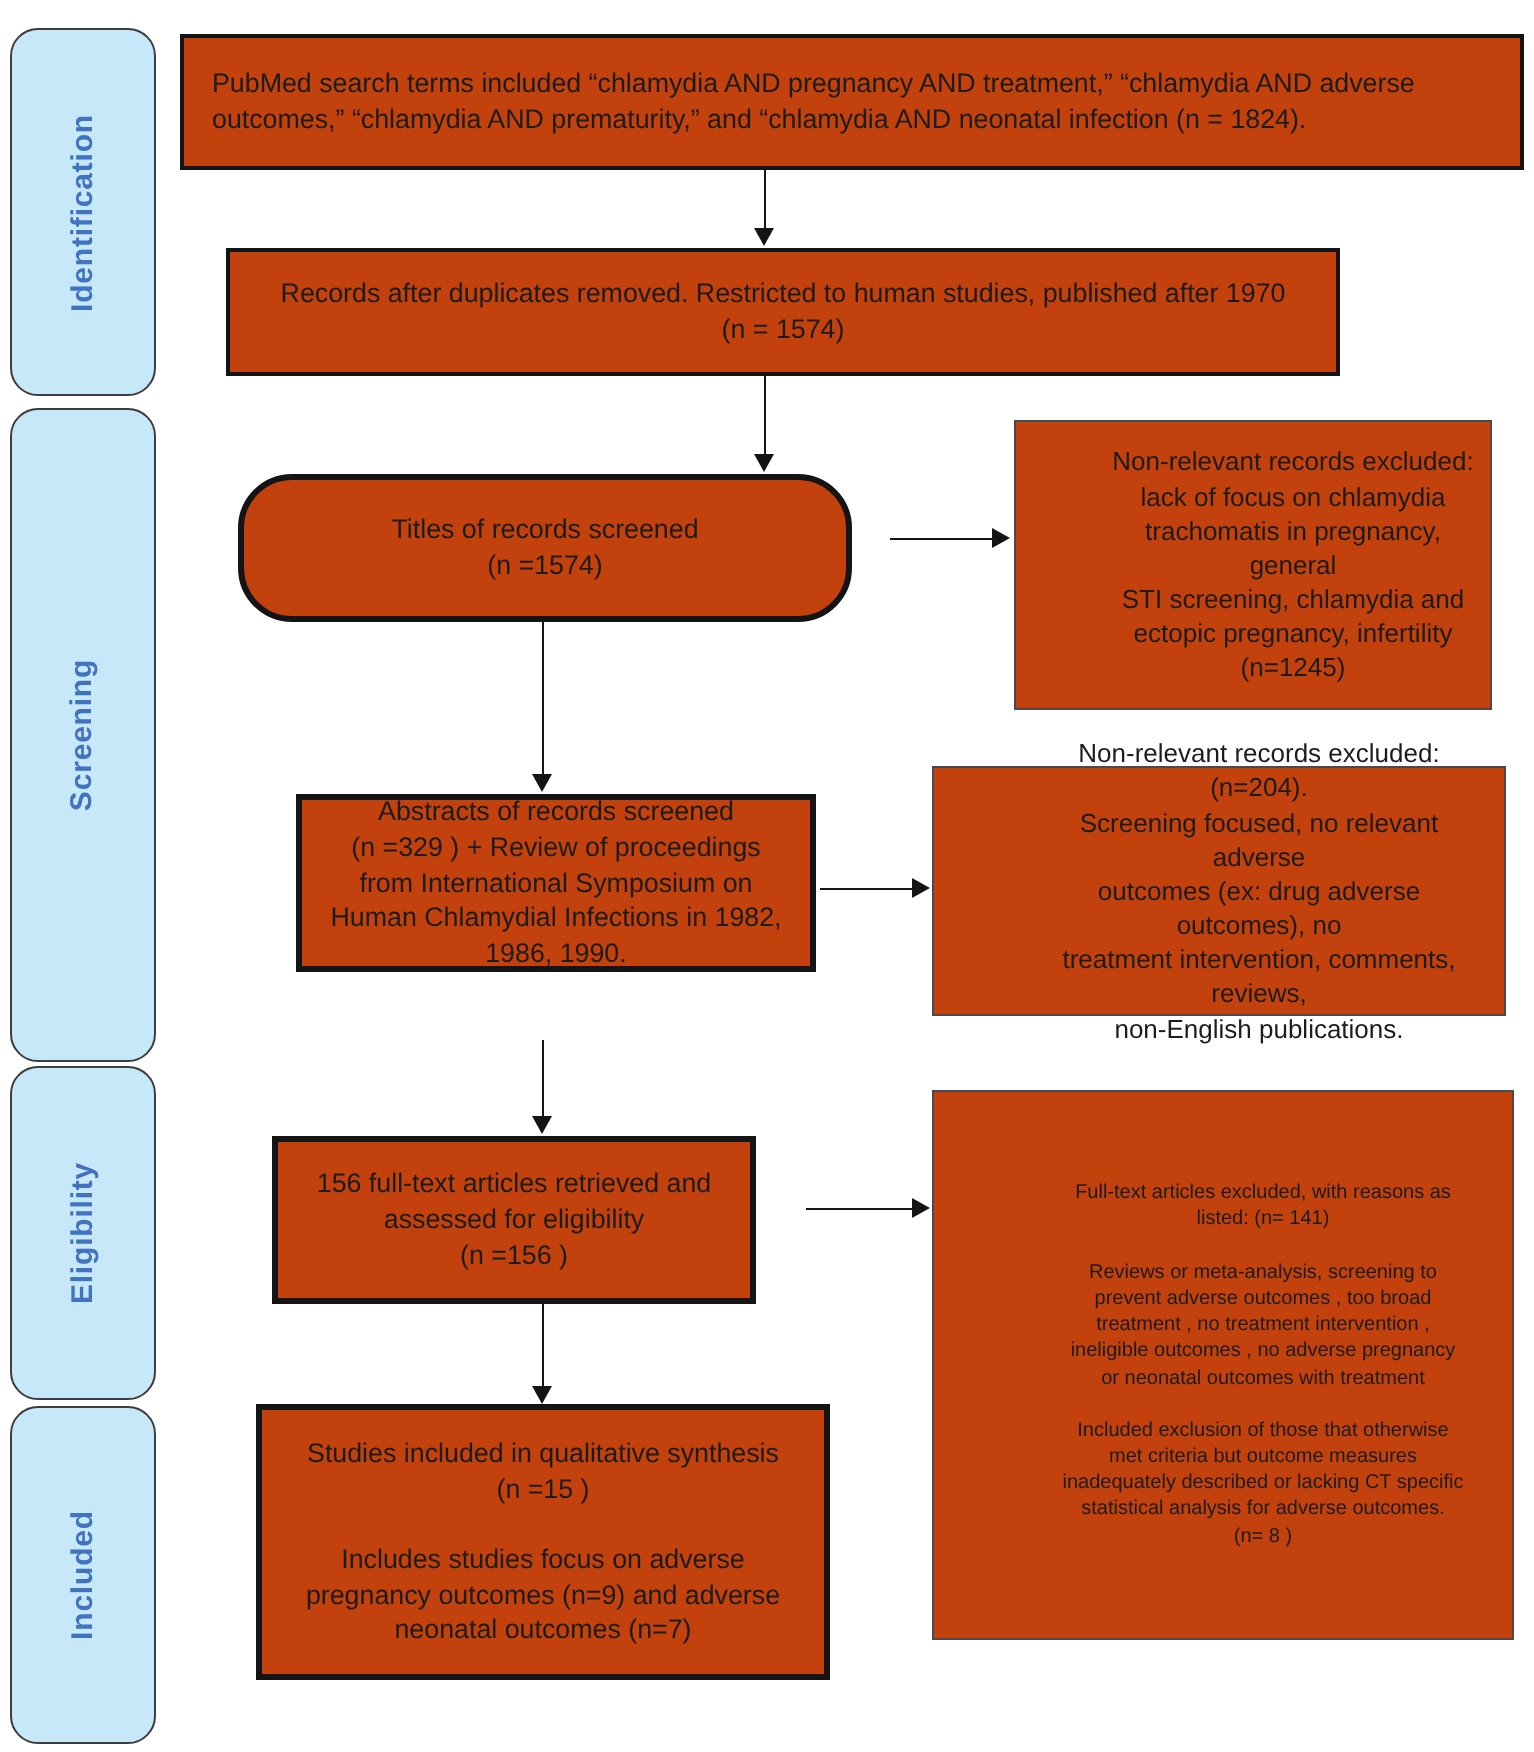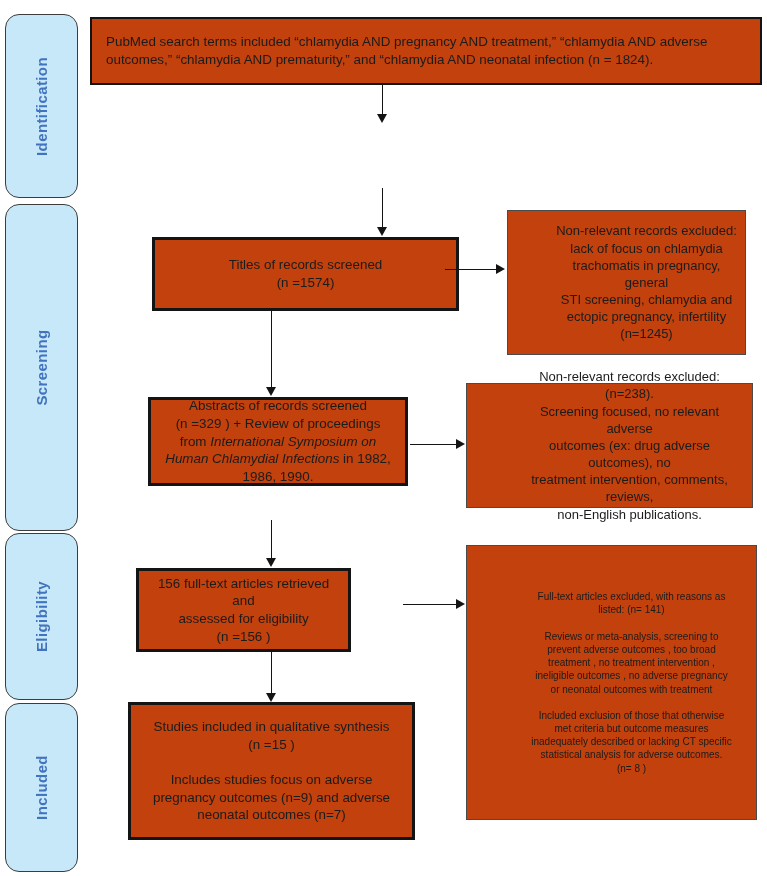--- a/index.html
+++ b/index.html
@@ -46,29 +46,29 @@
     white-space: pre-line;
     padding: 4px 8px;
   }
   .b-med   { border: 2.4px solid #141414; }
   .b-thick { border: 3.4px solid #141414; }
   .b-thin  { border: 1.4px solid #4a4a4a; font-size: 13px; padding-left: 48px; }
 
   #box-search    { left: 90px;  top: 17px;  width: 672px; height: 68px;
                    text-align: left; justify-content: flex-start; padding: 6px 14px; }
   #box-dedup     { left: 113px; top: 124px; width: 557px; height: 64px; }
-  #box-titles    { left: 152px; top: 237px; width: 307px; height: 74px; }
+  #box-titles    { left: 119px; top: 237px; width: 307px; height: 74px; border-radius: 27px; }
   #box-excl-1    { left: 507px; top: 210px; width: 239px; height: 145px; }
   #box-abstracts { left: 148px; top: 397px; width: 260px; height: 89px; }
   #box-excl-2    { left: 466px; top: 383px; width: 287px; height: 125px; }
-  #box-fulltext  { left: 136px; top: 568px; width: 215px; height: 84px; }
+  #box-fulltext  { left: 136px; top: 568px; width: 242px; height: 84px; }
   #box-excl-3    { left: 466px; top: 545px; width: 291px; height: 275px; font-size: 10px; }
   #box-included  { left: 128px; top: 702px; width: 287px; height: 138px; }
 
-  .it { font-style: italic; }
+  .it { }
 
   
   .arrow-v { position: absolute; width: 0; border-left: 1.8px solid #141414; }
   .arrow-v::after {
     content: ""; position: absolute; bottom: -8px; left: -5.9px;
     border-left: 5px solid transparent; border-right: 5px solid transparent;
     border-top: 9px solid #141414;
   }
   .arrow-h { position: absolute; height: 0; border-top: 1.8px solid #141414; }
   .arrow-h::after {
@@ -101,20 +101,24 @@
   </div>
   <div class="stage" id="stage-included">
     <span>Included</span>
   </div>
 
   <div class="fbox b-med" id="box-search">
     <div>PubMed search terms included “chlamydia AND pregnancy AND treatment,”  “chlamydia AND adverse
 outcomes,” “chlamydia AND prematurity,” and “chlamydia AND neonatal infection (n = 1824).</div>
   </div>
 
+  <div class="fbox b-med" id="box-dedup">
+    <div>Records after duplicates removed. Restricted to human studies, published after 1970
+(n = 1574)</div>
+  </div>
 
   <div class="fbox b-thick" id="box-titles">
     <div>Titles of records screened
 (n =1574)</div>
   </div>
 
   <div class="fbox b-thin" id="box-excl-1">
     <div>Non-relevant records excluded:
 lack of focus on chlamydia
 trachomatis in pregnancy, general
@@ -125,21 +129,21 @@
 
   <div class="fbox b-thick" id="box-abstracts">
     <div><span>Abstracts of records screened
 (n =329 ) + Review of proceedings
 from </span><span class="it">International Symposium on
 Human Chlamydial Infections</span><span> in 1982,
 1986, 1990.</span></div>
   </div>
 
   <div class="fbox b-thin" id="box-excl-2">
-    <div>Non-relevant records excluded: (n=238).
+    <div>Non-relevant records excluded: (n=204).
 Screening focused, no relevant adverse
 outcomes (ex: drug adverse outcomes), no
 treatment intervention, comments, reviews,
 non-English publications.</div>
   </div>
 
   <div class="fbox b-thick" id="box-fulltext">
     <div>156 full-text articles retrieved and
 assessed for eligibility
 (n =156 )</div>

